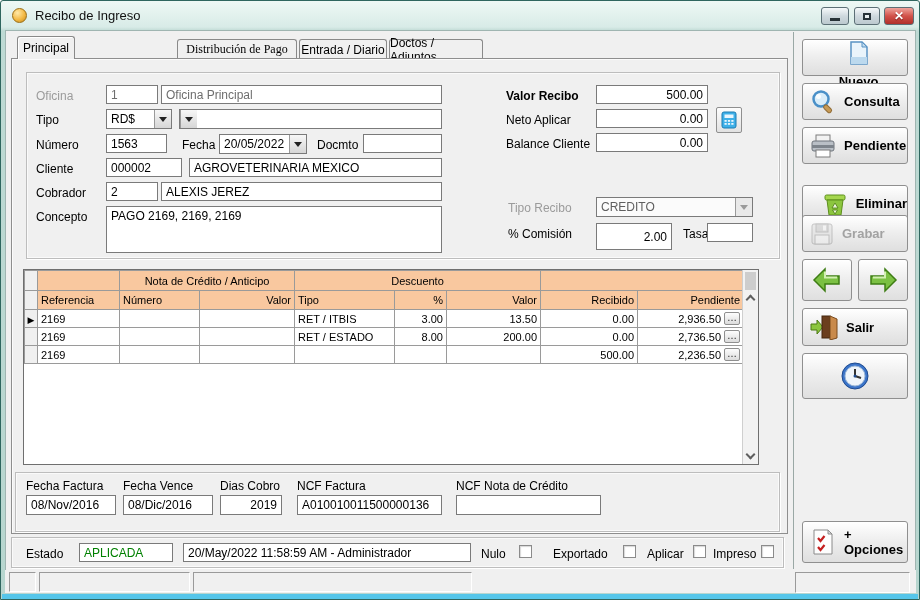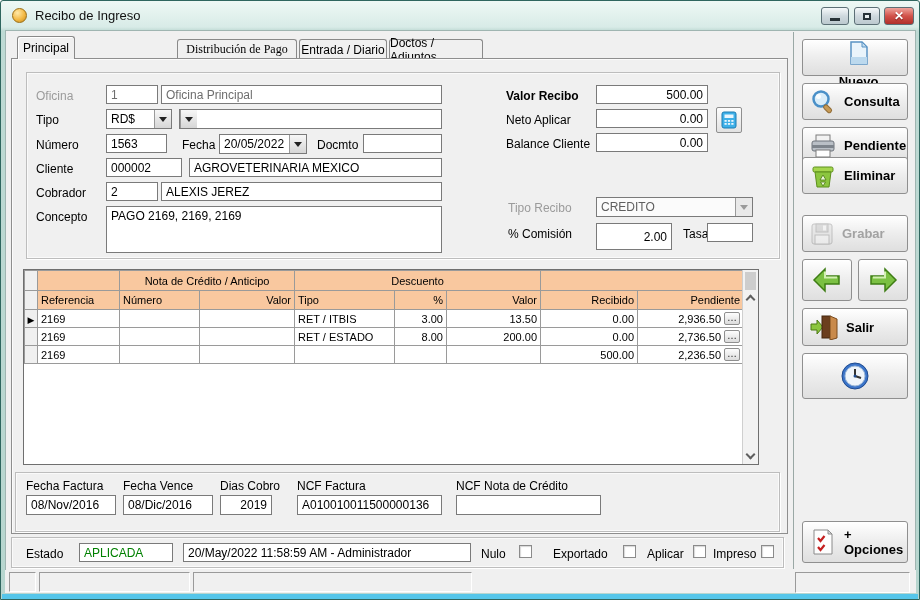--- a/index.html
+++ b/index.html
@@ -283,21 +283,21 @@
       <div class="chev down"></div>
     </div>
   </div>
 
   <div class="groupbox" style="left:14px;top:471px;width:765px;height:60px;"></div>
   <div class="lbl" style="left:25px;top:478px;">Fecha Factura</div>
   <div class="field" style="left:25px;top:494px;width:90px;height:20px;">08/Nov/2016</div>
   <div class="lbl" style="left:122px;top:478px;">Fecha Vence</div>
   <div class="field" style="left:122px;top:494px;width:90px;height:20px;">08/Dic/2016</div>
   <div class="lbl" style="left:219px;top:478px;">Dias Cobro</div>
-  <div class="field num" style="left:219px;top:494px;width:52px;height:20px;">2019</div>
+  <div class="field num" style="left:219px;top:494px;width:62px;height:20px;">2019</div>
   <div class="lbl" style="left:296px;top:478px;">NCF Factura</div>
   <div class="field" style="left:296px;top:494px;width:145px;height:20px;">A010010011500000136</div>
   <div class="lbl" style="left:455px;top:478px;">NCF Nota de Crédito</div>
   <div class="field" style="left:455px;top:494px;width:145px;height:20px;"></div>
 
   <div class="groupbox" style="left:10px;top:536px;width:773px;height:31px;"></div>
   <div class="lbl" style="left:25px;top:546px;">Estado</div>
   <div class="field green" style="left:78px;top:542px;width:94px;height:19px;">APLICADA</div>
   <div class="field" style="left:182px;top:542px;width:288px;height:19px;">20/May/2022 11:58:59 AM - Administrador</div>
   <div class="lbl" style="left:480px;top:546px;">Nulo</div>
@@ -332,21 +332,21 @@
   <div class="sbtn" style="top:126px;height:37px;">
     <svg width="26" height="26" viewBox="0 0 26 26">
       <rect x="6" y="2" width="14" height="7" fill="#f2f2f2" stroke="#7d7d7d"></rect>
       <rect x="2" y="8" width="22" height="10" rx="2" fill="#b9bfc6" stroke="#6f757c"></rect>
       <rect x="2" y="12" width="22" height="3" fill="#7d848c"></rect>
       <rect x="6" y="17" width="14" height="7" fill="#ffffff" stroke="#7d7d7d"></rect>
     </svg>
     <span>Pendiente</span>
   </div>
 
-  <div class="sbtn" style="top:156px;height:37px;">
+  <div class="sbtn" style="top:184px;height:37px;justify-content:flex-end;">
     <svg width="26" height="26" viewBox="0 0 26 26">
       <rect x="3" y="4" width="20" height="5" rx="1.5" fill="#a5d64e" stroke="#5d8f1d"></rect>
       <path d="M5 9 h16 l-2 15 h-12 z" fill="#8cc63f" stroke="#5d8f1d"></path>
       <path d="M13 12 l3 5 h-6 z M10.5 19 h5 l-2.5 4 z" fill="#eaf6d8" stroke="#4c7a14" stroke-width="0.8"></path>
     </svg>
     <span>Eliminar</span>
   </div>
 
   <div class="sbtn disabled" style="top:214px;height:37px;">
     <svg width="24" height="24" viewBox="0 0 24 24" opacity="0.45">

